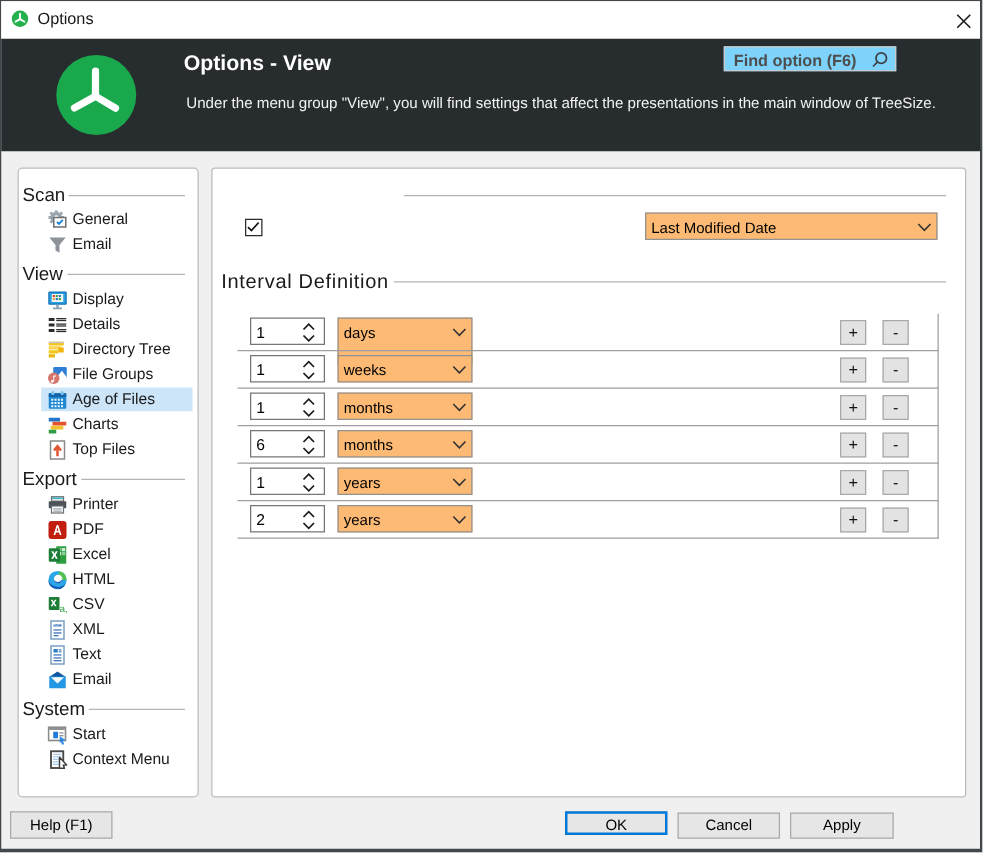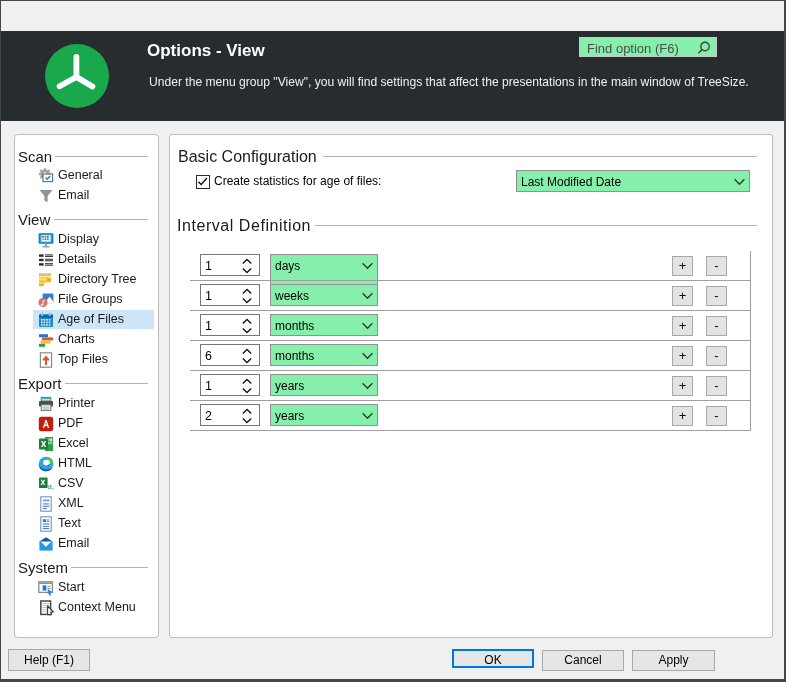--- a/index.html
+++ b/index.html
@@ -26,21 +26,21 @@
 #titlebar .closex { position:absolute; left:764px; top:10px; }
 
 #header {
   position:absolute; left:0; top:30px; width:783px; height:90px; background:#272c2f;
 }
 #logo { position:absolute; left:43px; top:12px; }
 #header .htitle { position:absolute; left:146px; top:10px; font-size:17px; font-weight:bold; color:#ffffff; }
 #header .hdesc { position:absolute; left:148px; top:46px; font-size:12.1px; color:#f2f2f2; }
 #findbox {
   position:absolute; left:578px; top:6px; width:138px; height:20px;
-  background:#86efac; border:1px solid #c9c9c9;
+  background:#7dd3fc; border:1px solid #c9c9c9;font-weight:bold;
 }
 #findbox .ftext { position:absolute; left:7px; top:3px; font-size:13px; color:#4d4d4d; }
 #findbox svg { position:absolute; right:5px; top:3px; }
 
 #sidebar {
   position:absolute; left:13px; top:133px; width:145px; height:504px;
   background:#fff; border:1px solid #bcbcbc; border-radius:4px;
 }
 .navhead { position:absolute; left:3px; font-size:15px; color:#1a1a1a; white-space:nowrap; }
 .navrule { position:absolute; height:1px; background:#b4b4b4; }
@@ -56,21 +56,21 @@
 .secrule { position:absolute; height:1px; background:#b4b4b4; }
 .rowline { position:absolute; height:1px; background:#9f9f9f; }
 .vline { position:absolute; width:1px; background:#9f9f9f; }
 #checkbox {
   position:absolute; left:26px; top:40px; width:14px; height:14px;
   background:#fff; border:1.5px solid #2b2b2b;
 }
 #checkbox svg { position:absolute; left:0px; top:0px; }
 .cblabel { position:absolute; left:44px; top:39px; font-size:12px; color:#000; }
 .combo {
-  position:absolute; background:#86efac; border:1px solid #919191;
+  position:absolute; background:#fdba74; border:1px solid #919191;
   font-size:12px; color:#000;padding-left:10px;
 }
 .combo .ctext { position:absolute; left:4px; top:4px; }
 .combo svg { position:absolute; right:4px; top:7px; }
 .spin {
   position:absolute; background:#fff; border:1px solid #767676;
   font-size:12.5px; color:#000;
 }
 .spin .stext { position:absolute; left:4px; top:4px; }
 .spin svg { position:absolute; right:7px; top:3px; }
@@ -84,20 +84,35 @@
   text-align:center; font-size:12px; color:#000;
 }
 #btnok { left:451px; top:648px; width:82px; height:19px; border:2px solid #0078d7; line-height:19px; }
 #btncancel { left:541px; top:649px; width:82px; height:21px; line-height:19px; }
 #btnapply { left:631px; top:649px; width:83px; height:21px; line-height:19px; }
 #btnhelp { left:7px; top:648px; width:82px; height:22px; line-height:20px; }
 </style>
 </head>
 <body>
 <div id="win">
+  <div id="titlebar">
+    <svg class="ticon" width="14" height="14" viewBox="0 0 16 16">
+      <circle cx="8" cy="8" r="7.5" fill="#23b14d"></circle>
+      <g stroke="#fff" stroke-width="1.7" stroke-linecap="round">
+        <line x1="8" y1="8.3" x2="8" y2="3.4"></line>
+        <line x1="8" y1="8.3" x2="3.9" y2="10.6"></line>
+        <line x1="8" y1="8.3" x2="12" y2="10.7"></line>
+      </g>
+    </svg>
+    <span class="ttext">Options</span>
+    <svg class="closex" width="12" height="12" viewBox="0 0 12 12">
+        <line x1="0.8" y1="0.8" x2="11.2" y2="11.2" stroke="#1a1a1a" stroke-width="1.25"></line>
+        <line x1="11.2" y1="0.8" x2="0.8" y2="11.2" stroke="#1a1a1a" stroke-width="1.25"></line>
+      </svg>
+  </div>
   <div id="header">
     <svg id="logo" width="66" height="66" viewBox="0 0 66 66">
       <circle cx="33" cy="33" r="32" fill="#1aa84d"></circle>
       <g stroke="#fff" stroke-width="5.8" stroke-linecap="round">
         <line x1="32.4" y1="34" x2="32.4" y2="13.8"></line>
         <line x1="32.4" y1="34" x2="15.6" y2="43.3"></line>
         <line x1="32.4" y1="34" x2="48.4" y2="43.5"></line>
       </g>
     </svg>
     <div class="htitle">Options - View</div>
@@ -305,28 +320,26 @@
             <rect x="4.4" y="5" width="6.6" height="1"></rect>
             <rect x="4.4" y="7" width="6.6" height="1"></rect>
             <rect x="4.4" y="9" width="6.6" height="1"></rect>
             <rect x="4.4" y="11" width="6.6" height="1"></rect>
           </g>
           <path d="M9.6 14.6 L9.6 5.8 L15.4 12 L12.6 12.1 L13.6 14.6 Z" fill="#fff" stroke="#3a3a3a" stroke-width="1.1" stroke-linejoin="round"></path>
         </svg></div>
       <div class="navitem" style="top: 464.5px;">Context Menu</div>
     </div>
   <div id="main">
-    <div class="sechead" style="left:8px; top:13px;">Basic Configuration</div>
     <div class="secrule" style="left:153px; top:21px; width:434px;"></div>
     <div id="checkbox">
       <svg width="11" height="11" viewBox="0 0 12 12">
           <polyline points="1.5,6.2 4.5,9.2 10.8,2.2" fill="none" stroke="#111" stroke-width="1.5"></polyline>
         </svg>
     </div>
-    <div class="cblabel">Create statistics for age of files:</div>
     <div class="combo" style="left:346px; top:35px; width:234px; height:22px;">
       <span class="ctext">Last Modified Date</span>
       <svg width="11" height="8" viewBox="0 0 11 8">
           <polyline points="0.6,1.2 5.5,6.2 10.4,1.2" fill="none" stroke="#333" stroke-width="1.3"></polyline>
         </svg>
     </div>
     <div class="sechead" style="left:7px; top:82px; letter-spacing:0.55px;">Interval Definition</div>
     <div class="secrule" style="left:145px; top:90px; width:442px;"></div>
     <div id="rows">
         <div class="spin" style="left:30px; top:119px; width:60px; height:22px;">

